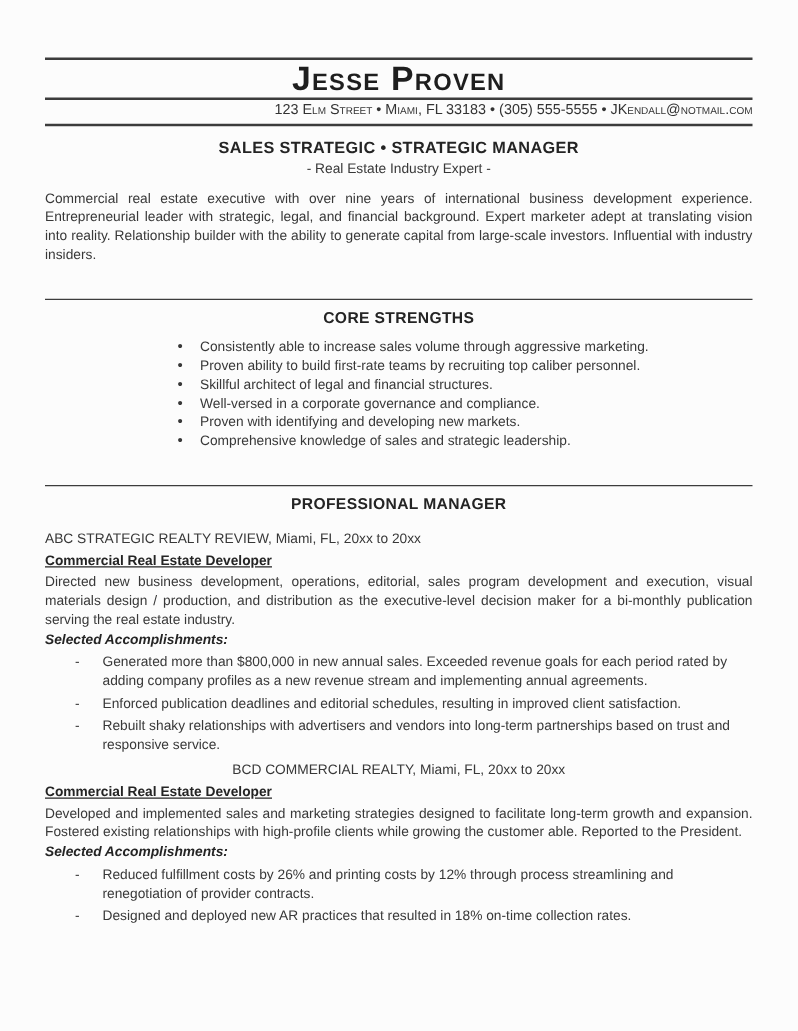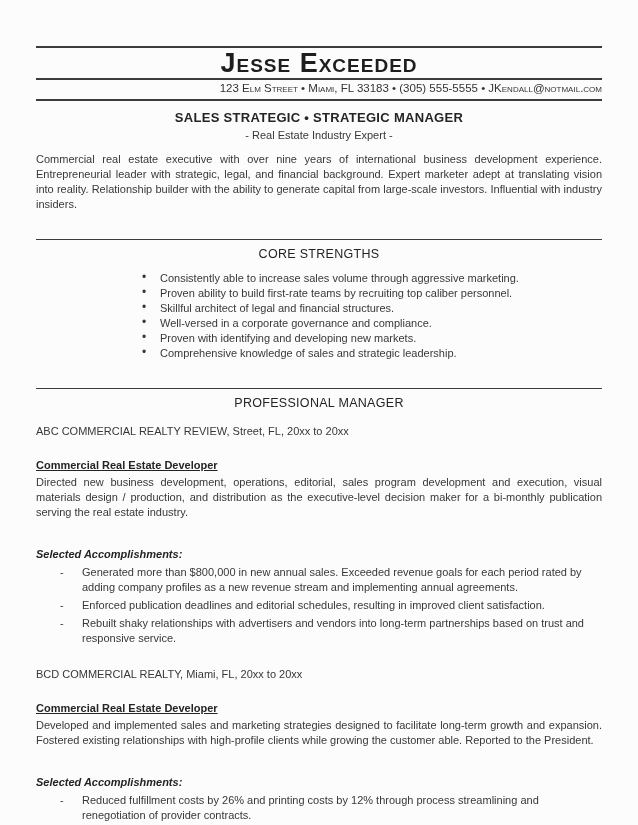--- a/index.html
+++ b/index.html
@@ -52,51 +52,51 @@
     margin-top: 3px;
   }
   .summary {
     text-align: justify;
     margin: 9px 0 0 0;
   }
   .section-heading {
     text-align: center;
     font-size: 12.5px;
     line-height: 14px;
-    font-weight: normal;
+    font-weight: bold;
     letter-spacing: 0.3px;
     color: #242424;
     margin: 7px 0 0 0;
   }
   .dot-list { list-style: none; margin: 10px 0 0 0; padding: 0 0 0 104px; }
   .dot-list li { position: relative; padding-left: 20px; }
   .dot-list li::before { content: "\2022"; position: absolute; left: 2px; top: -1px; font-size: 12px; }
 
   .company { margin-top: 14px; }
   .job-title {
     font-weight: bold;
     text-decoration: underline;
     color: #242424;
-    margin-top: 19px;
+    margin-top: 3px;
   }
   .job-desc { text-align: justify; margin: 2px 0 0 0; }
-  .accomp-label { font-weight: bold; font-style: italic; color: #242424; margin-top: 27px; }
+  .accomp-label { font-weight: bold; font-style: italic; color: #242424; margin-top: 1px; }
   .dash-list { list-style: none; margin: 3px 0 0 0; padding: 0 0 0 24px; }
   .dash-list li { position: relative; padding-left: 22px; margin-top: 3px; }
   .dash-list li::before { content: "-"; position: absolute; left: 0; top: 0; }
 
-  .job-2 .company { margin-top: 21px; }
+  .job-2 .company { margin-top: 5px; text-align: center; }
 </style>
 </head>
 <body>
 
 <div class="page">
 
   <hr class="rule-thick">
-  <div class="name">Jesse Exceeded</div>
+  <div class="name">Jesse Proven</div>
   <hr class="rule-thick">
   <div class="contact">123 Elm Street  •  Miami, FL 33183  •  (305) 555-5555  •  JKendall@notmail.com</div>
   <hr class="rule-thick">
 
   <div class="doc-title">SALES STRATEGIC • STRATEGIC MANAGER</div>
   <div class="doc-subtitle">- Real Estate Industry Expert -</div>
   <p class="summary">Commercial real estate executive with over nine years of international business development experience. Entrepreneurial leader with strategic, legal, and financial background. Expert marketer adept at translating vision into reality. Relationship builder with the ability to generate capital from large-scale investors. Influential with industry insiders.</p>
 
   <hr class="rule-thin">
   <div class="section-heading">CORE STRENGTHS</div>
@@ -106,21 +106,21 @@
     <li>Skillful architect of legal and financial structures.</li>
     <li>Well-versed in a corporate governance and compliance.</li>
     <li>Proven with identifying and developing new markets.</li>
     <li>Comprehensive knowledge of sales and strategic leadership.</li>
   </ul>
 
   <hr class="rule-thin">
   <div class="section-heading">PROFESSIONAL MANAGER</div>
 
   <div class="job job-1">
-    <div class="company">ABC COMMERCIAL REALTY REVIEW, Street, FL, 20xx to 20xx</div>
+    <div class="company">ABC STRATEGIC REALTY REVIEW, Miami, FL, 20xx to 20xx</div>
     <div class="job-title">Commercial Real Estate Developer</div>
     <p class="job-desc">Directed new business development, operations, editorial, sales program development and execution, visual materials design / production, and distribution as the executive-level decision maker for a bi-monthly publication serving the real estate industry.</p>
     <div class="accomp-label">Selected Accomplishments:</div>
     <ul class="dash-list">
       <li>Generated more than $800,000 in new annual sales. Exceeded revenue goals for each period rated by adding company profiles as a new revenue stream and implementing annual agreements.</li>
       <li>Enforced publication deadlines and editorial schedules, resulting in improved client satisfaction.</li>
       <li>Rebuilt shaky relationships with advertisers and vendors into long-term partnerships based on trust and responsive service.</li>
     </ul>
   </div>
 

